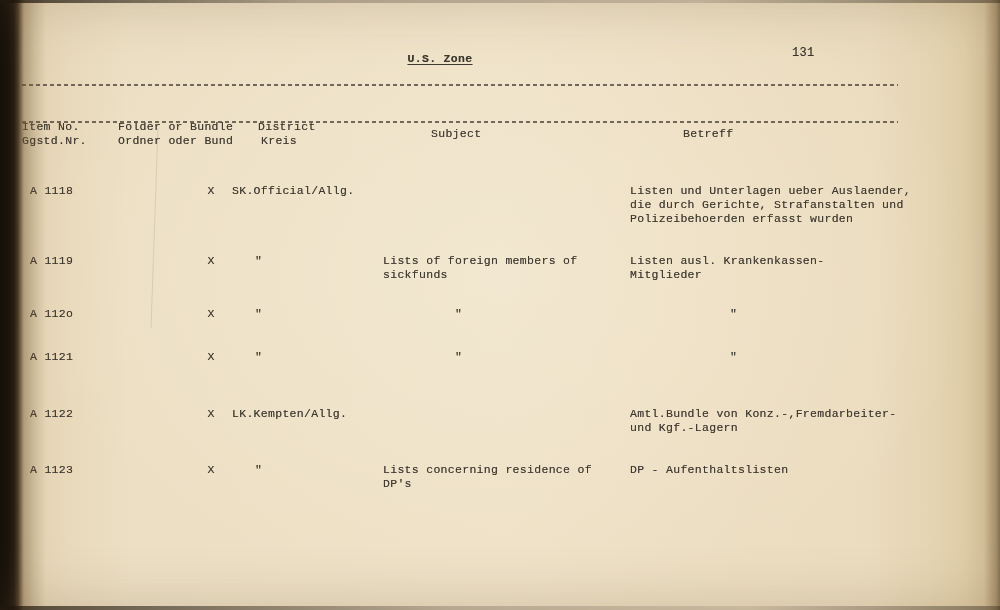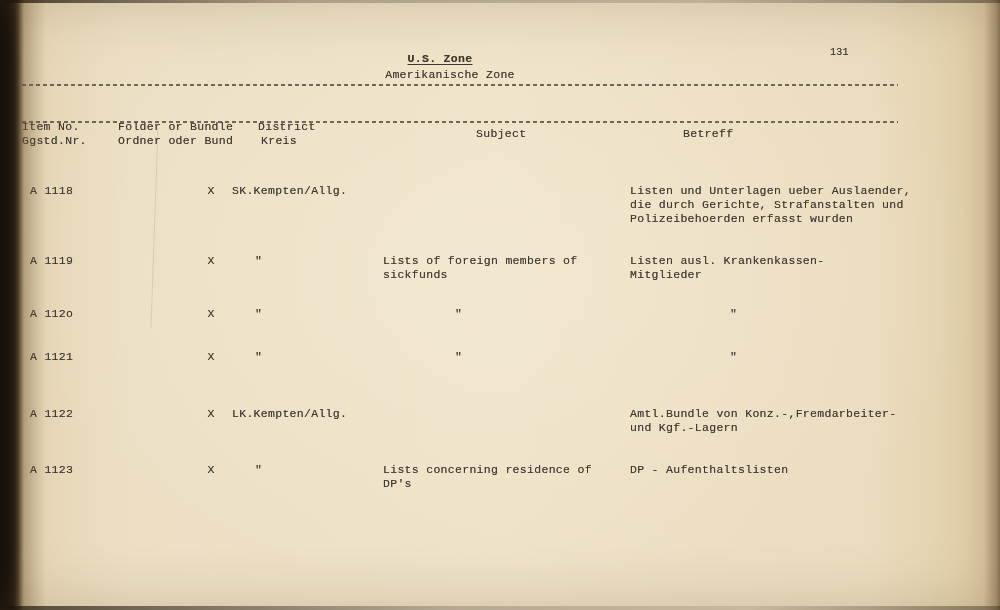--- a/index.html
+++ b/index.html
@@ -47,36 +47,36 @@
     position:absolute; color:#3e382f; font-size:11.5px; line-height:14px;
     letter-spacing:0.3px; white-space:pre-wrap;
     text-shadow:0 0 0.5px rgba(62,56,47,0.55);
     margin-top:32px;
   }
   .title {
     top:20px; left:340px; width:200px; text-align:center;
     text-decoration:underline; text-underline-offset:2px; font-weight:bold;
   }
   .subtitle { top:36px; left:340px; width:220px; text-align:center; }
-  .pageno { top:14px; left:830px; font-size:10px; }
+  .pageno { top:14px; left:792px; font-size:12px; }
 
   .rule {
     position:absolute; left:22px; width:876px; height:2px;
     background:repeating-linear-gradient(90deg, rgba(90,82,70,0.85) 0 4.5px, rgba(0,0,0,0) 4.5px 7px);
   }
   .rule-top { top:84px; }
   .rule-mid { top:121px; }
 
   .h-item-en   { top:88px;  left:22px;  }
   .h-item-de   { top:102px; left:22px;  }
   .h-folder-en { top:88px;  left:118px;text-align:center; }
   .h-folder-de { top:102px; left:118px; }
   .h-dist-en   { top:88px;  left:258px;text-align:right; }
   .h-dist-de   { top:102px; left:261px; }
-  .h-subject   { top:95px;  left:476px; }
+  .h-subject   { top:95px;  left:431px; }
   .h-betreff   { top:95px;  left:683px; }
 
   .row { position:absolute; left:0; width:1000px; height:14px; }
   .row .c { position:absolute; top:0; }
   .c-item    { left:30px;  width:80px;  }
   .c-x       { left:203px; width:16px;  text-align:center; }
   .c-dist    { left:232px; width:140px; }
   .c-subject { left:383px; width:240px; }
   .c-betreff { left:630px; width:300px; }
   .c-dist.ditto    { padding-left:23px;  }
@@ -85,39 +85,38 @@
 </style>
 </head>
 <body>
 
 <div class="scan">
 
   <div class="crease"></div>
 
   <div class="t pageno">131</div>
   <div class="t title">U.S. Zone</div>
-  <div class="t subtitle">Amerikanische Zone</div>
 
   <div class="rule rule-top"></div>
 
   <div class="t h-item-en">Item No.</div>
   <div class="t h-item-de">Ggstd.Nr.</div>
   <div class="t h-folder-en">Folder or Bundle</div>
   <div class="t h-folder-de">Ordner oder Bund</div>
   <div class="t h-dist-en">District</div>
   <div class="t h-dist-de">Kreis</div>
   <div class="t h-subject">Subject</div>
   <div class="t h-betreff">Betreff</div>
 
   <div class="rule rule-mid"></div>
 
   <div class="row" style="top:152px">
     <span class="t c c-item">A 1118</span>
     <span class="t c c-x">X</span>
-    <span class="t c c-dist">SK.Kempten/Allg.</span>
+    <span class="t c c-dist">SK.Official/Allg.</span>
     <span class="t c c-betreff">Listen und Unterlagen ueber Auslaender,
 die durch Gerichte, Strafanstalten und
 Polizeibehoerden erfasst wurden</span>
   </div>
 
   <div class="row" style="top:222px">
     <span class="t c c-item">A 1119</span>
     <span class="t c c-x">X</span>
     <span class="t c c-dist ditto">"</span>
     <span class="t c c-subject">Lists of foreign members of

